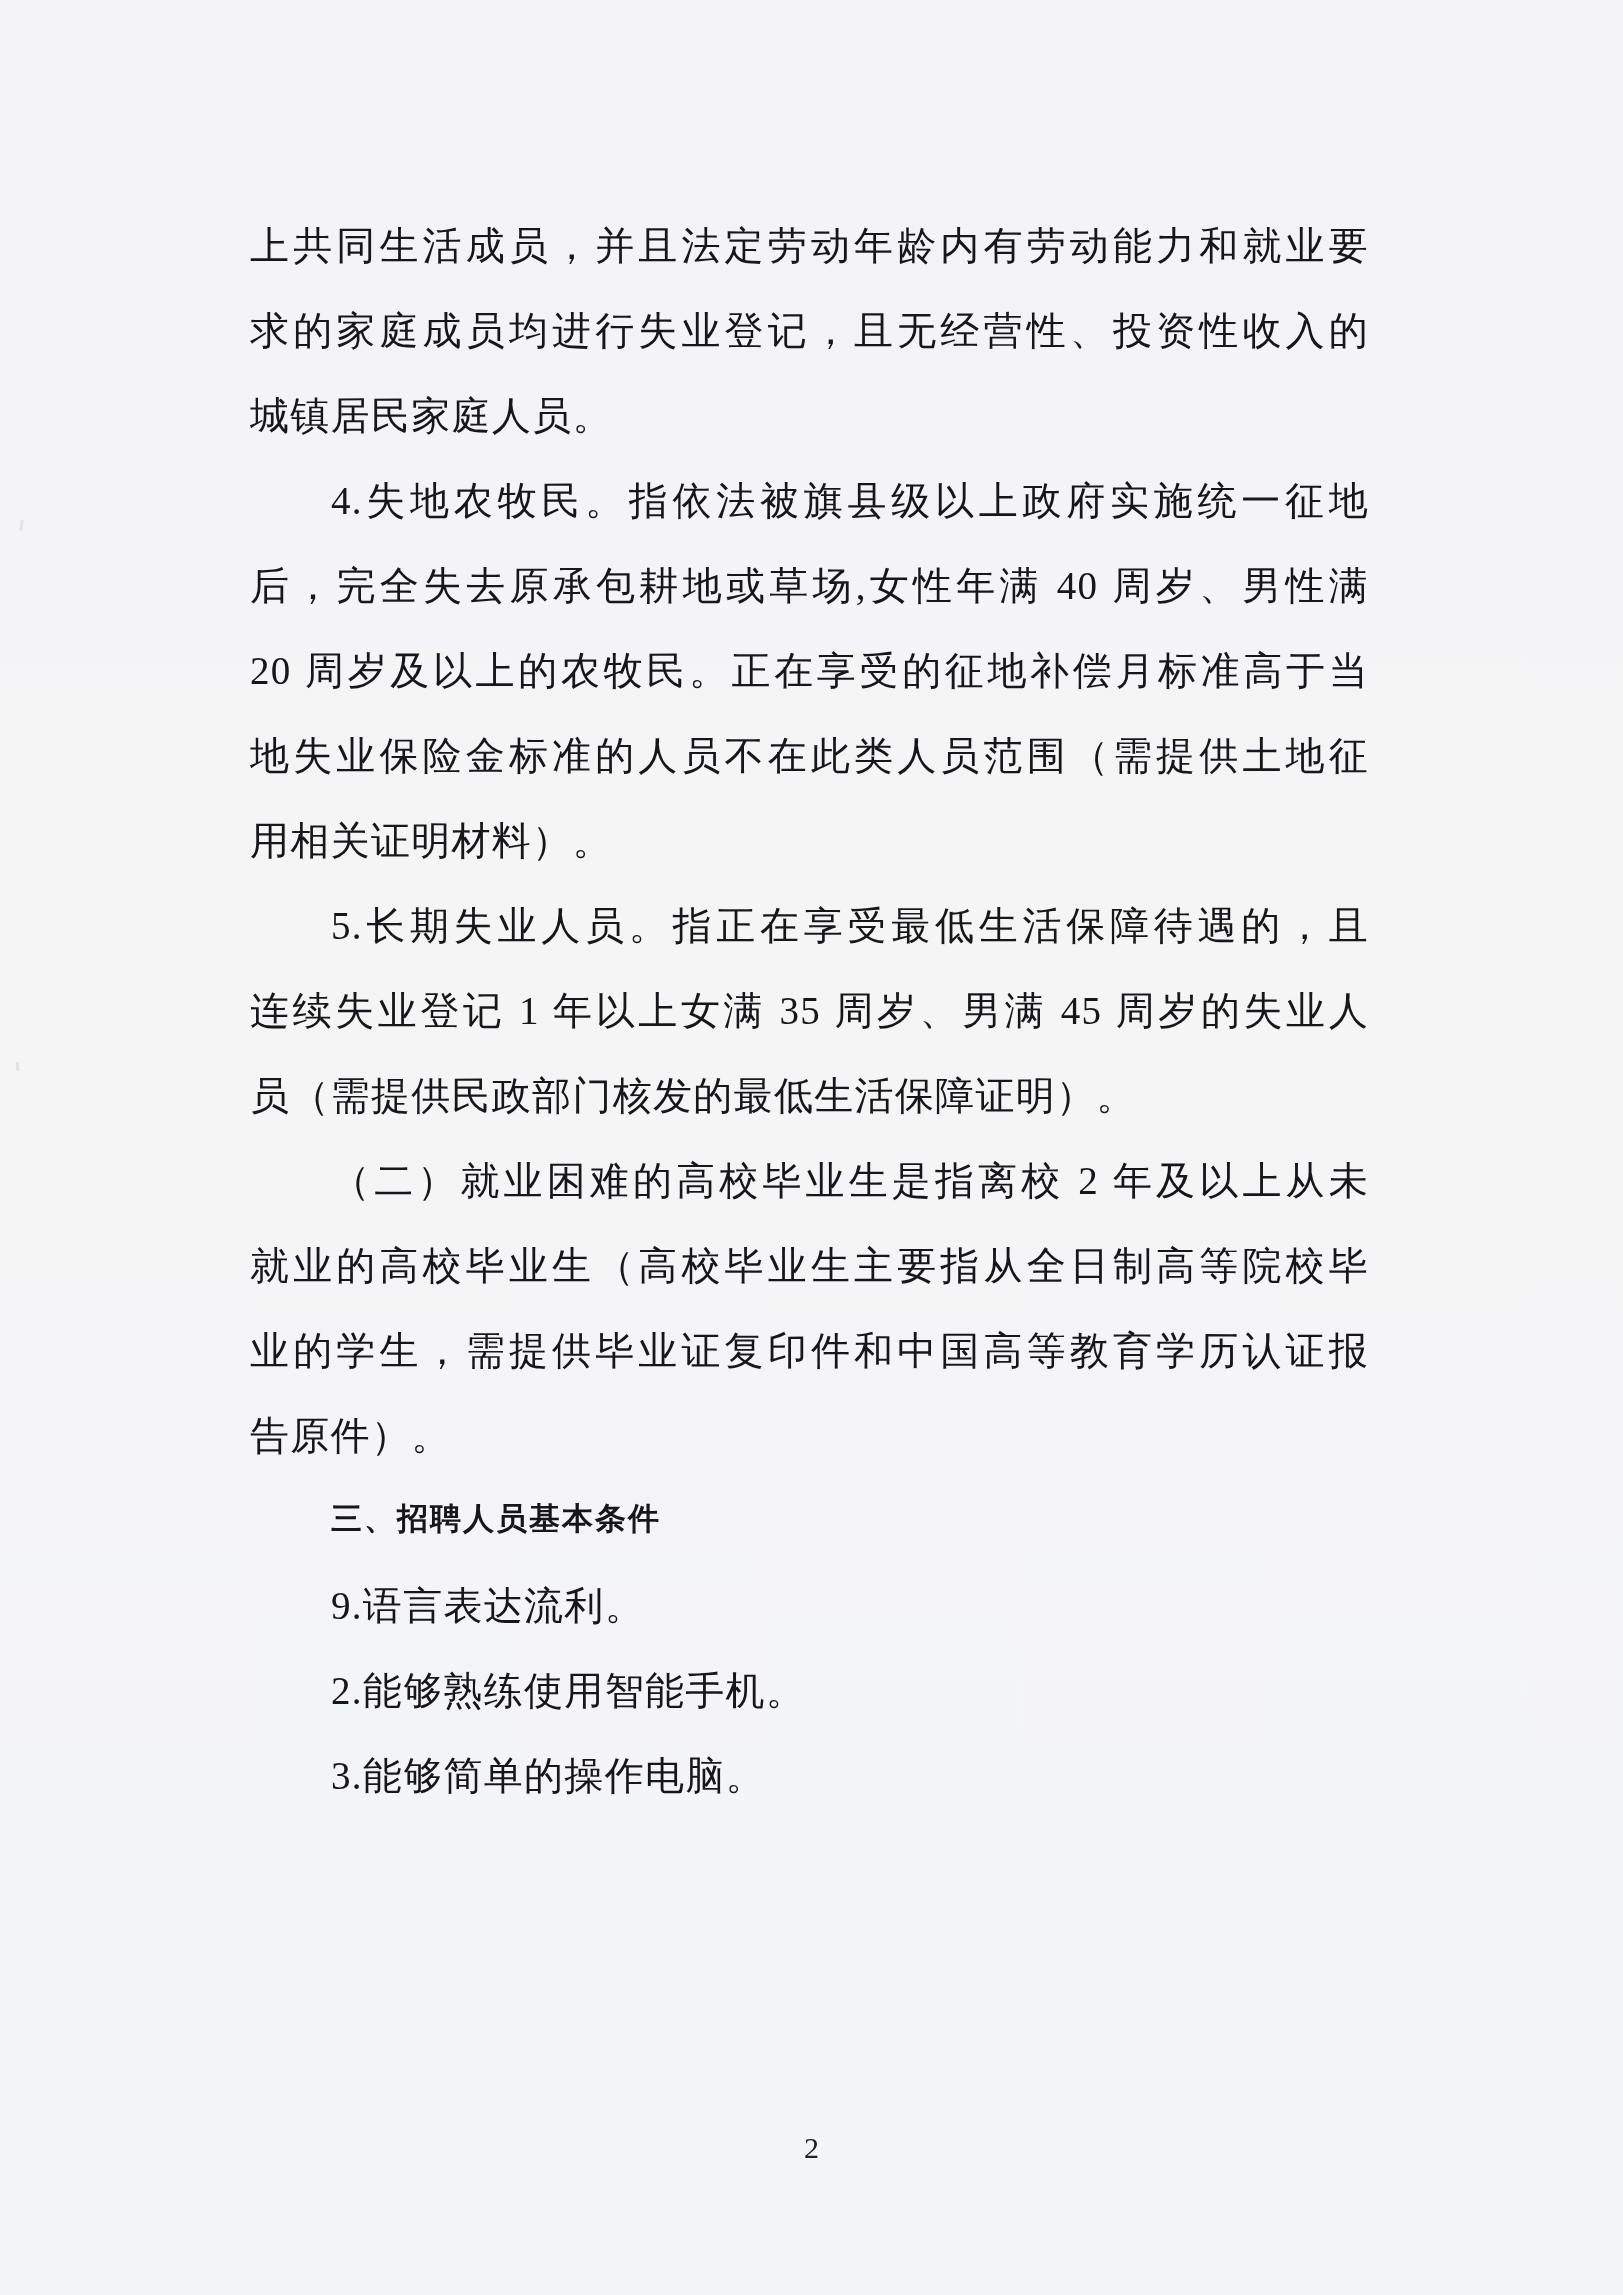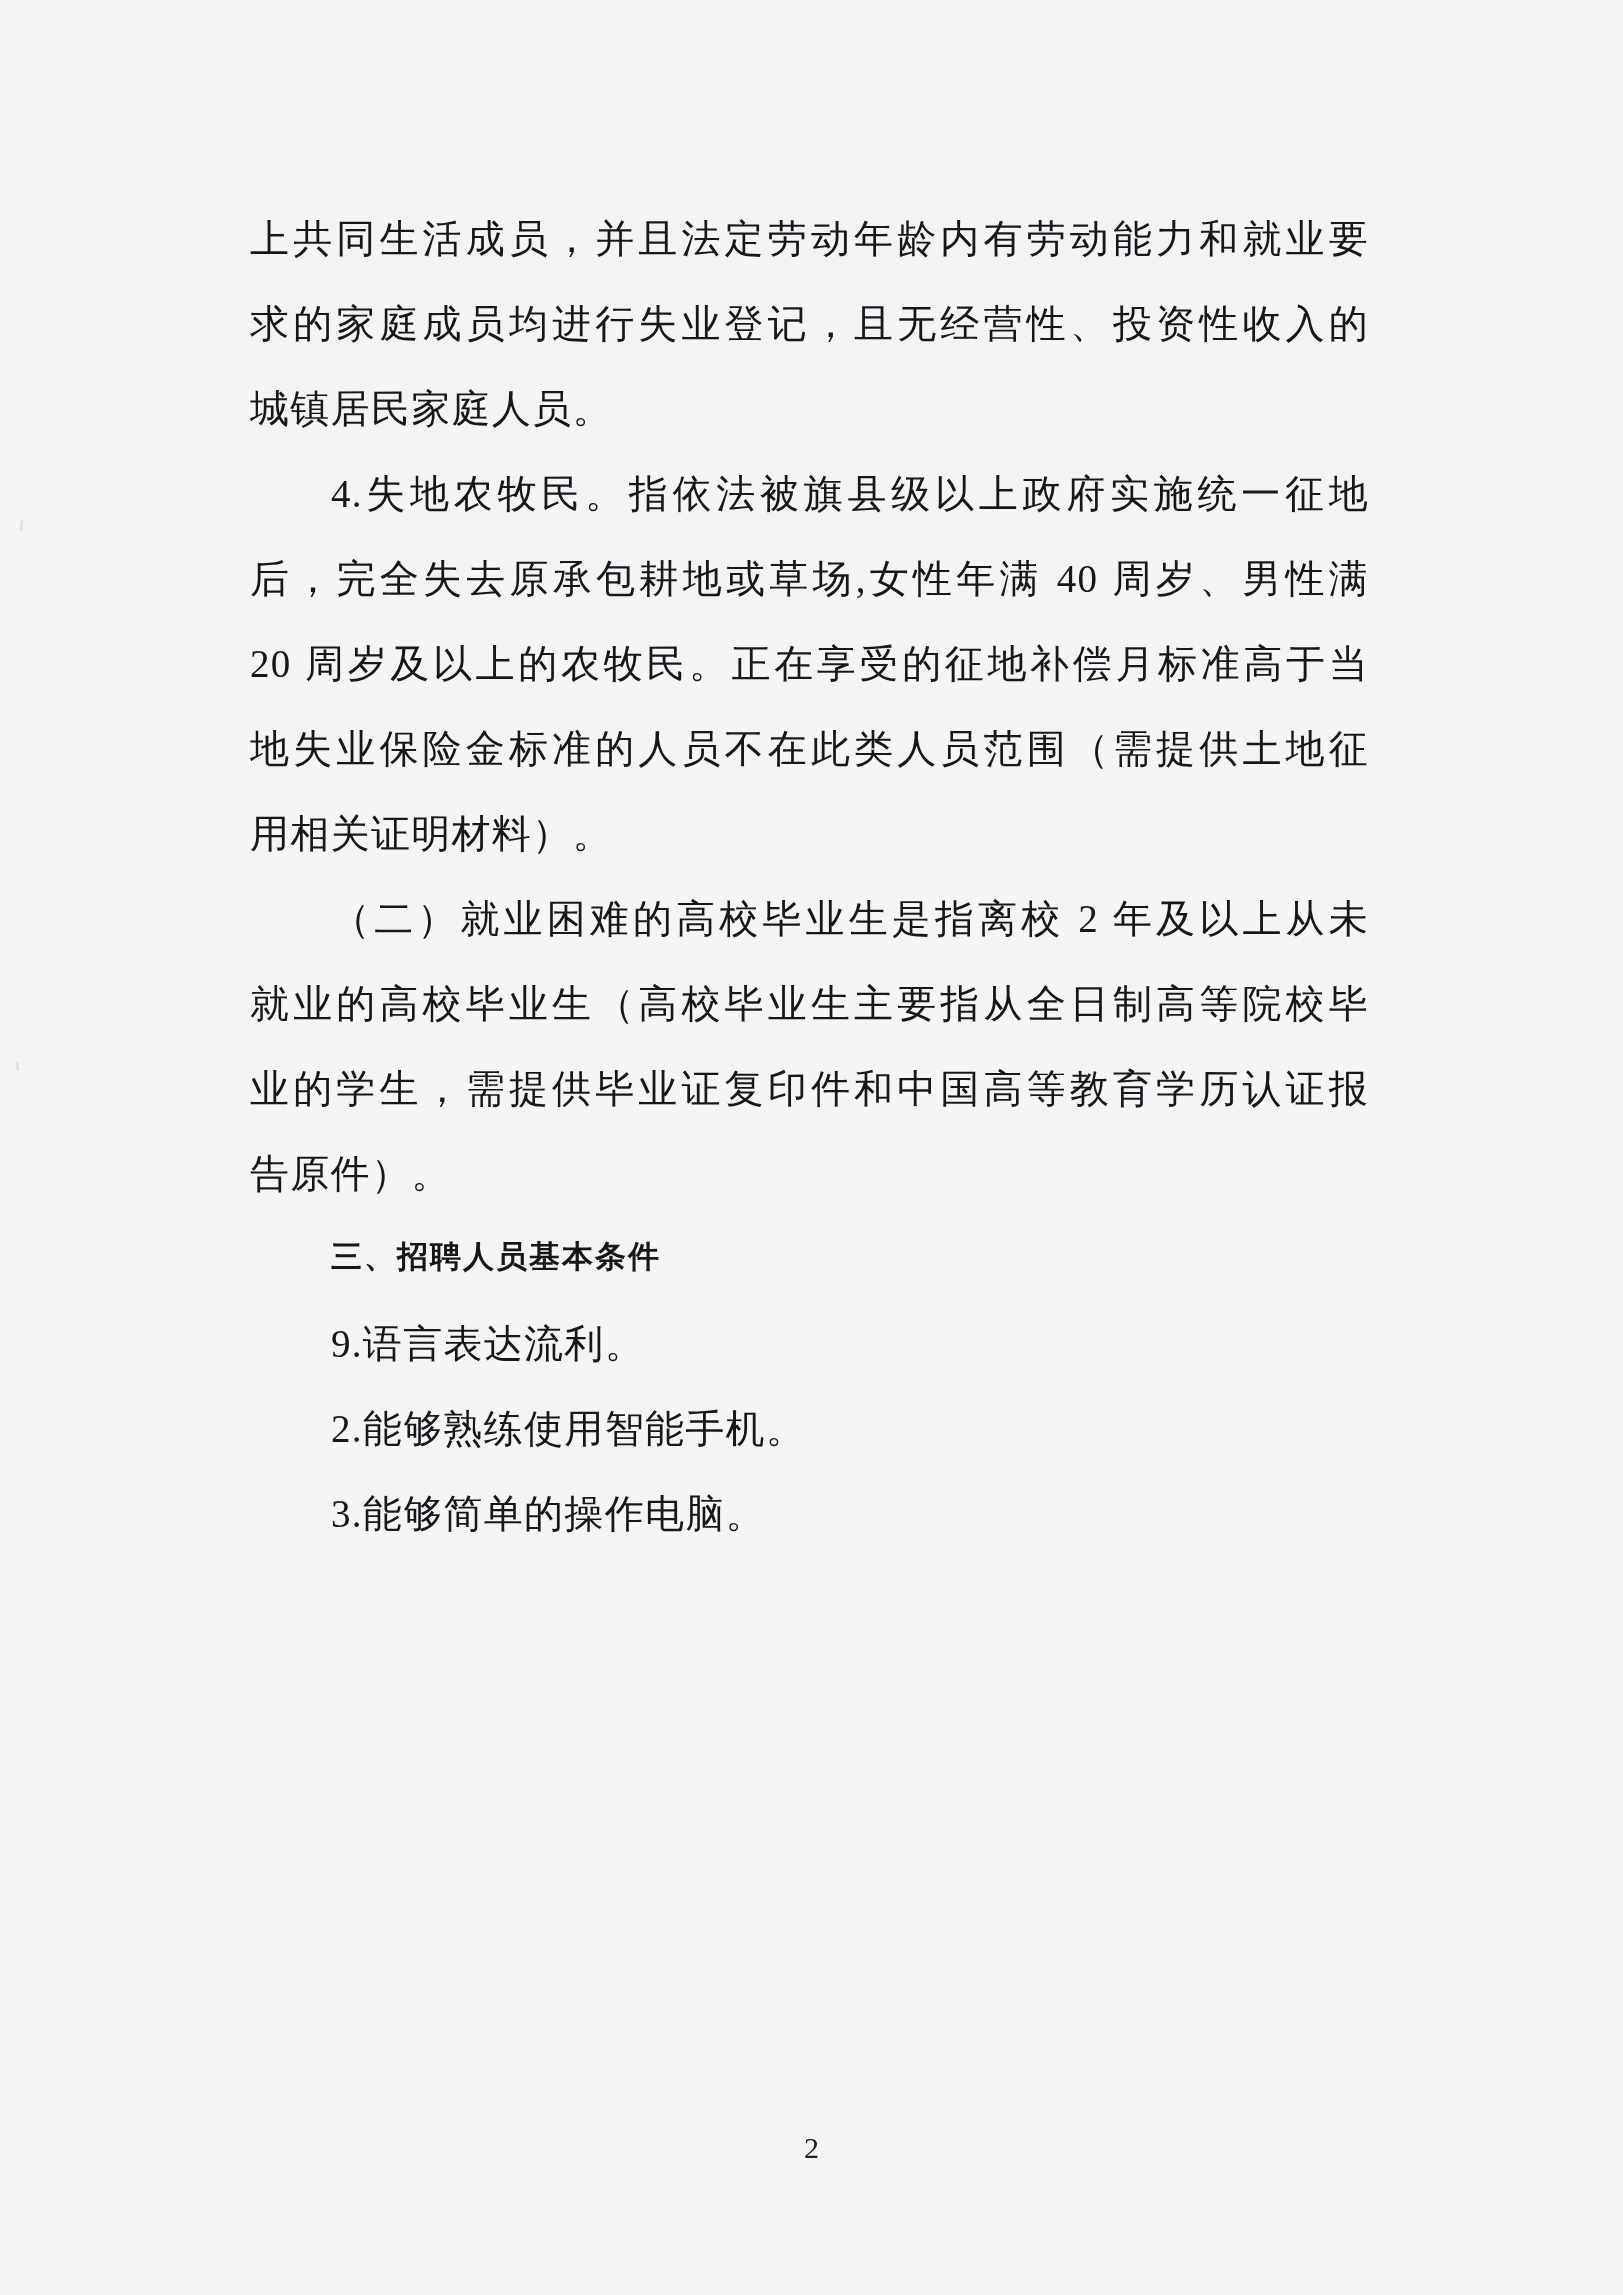--- a/index.html
+++ b/index.html
@@ -11,21 +11,21 @@
     width: 1623px;
     height: 2295px;
     background: linear-gradient(180deg, #f3f3f6 0%, #f5f5f6 40%, #f3f4f6 100%);
     color: #17171a;
     font-family: "Liberation Serif", "DejaVu Serif", serif;
     overflow: hidden;
   }
   .doc {
     position: absolute;
     left: 250px;
-    top: 196px;
+    top: 203px;
     width: 1119px;
   }
   .block { margin: 0; }
   .line {
     height: 85px;
     line-height: 85px;
     font-size: 39px;
     letter-spacing: 1.3px;
     text-align: justify;
     text-align-last: left;
@@ -75,20 +75,25 @@
       <div class="line">城镇居民家庭人员。</div>
     </div>
     <div class="block body">
       <div class="line indent fill">4.失地农牧民。指依法被旗县级以上政府实施统一征地</div>
       <div class="line fill">后，完全失去原承包耕地或草场,女性年满 40 周岁、男性满</div>
       <div class="line fill">20 周岁及以上的农牧民。正在享受的征地补偿月标准高于当</div>
       <div class="line fill">地失业保险金标准的人员不在此类人员范围（需提供土地征</div>
       <div class="line">用相关证明材料）。</div>
     </div>
     <div class="block body">
+      <div class="line indent fill">5.长期失业人员。指正在享受最低生活保障待遇的，且</div>
+      <div class="line fill">连续失业登记 1 年以上女满 35 周岁、男满 45 周岁的失业人</div>
+      <div class="line">员（需提供民政部门核发的最低生活保障证明）。</div>
+    </div>
+    <div class="block body">
       <div class="line indent fill">（二）就业困难的高校毕业生是指离校 2 年及以上从未</div>
       <div class="line fill">就业的高校毕业生（高校毕业生主要指从全日制高等院校毕</div>
       <div class="line fill">业的学生，需提供毕业证复印件和中国高等教育学历认证报</div>
       <div class="line">告原件）。</div>
     </div>
     <div class="block heading">
       <div class="line indent">三、招聘人员基本条件</div>
     </div>
     <div class="block body">
       <div class="line indent">9.语言表达流利。</div>

